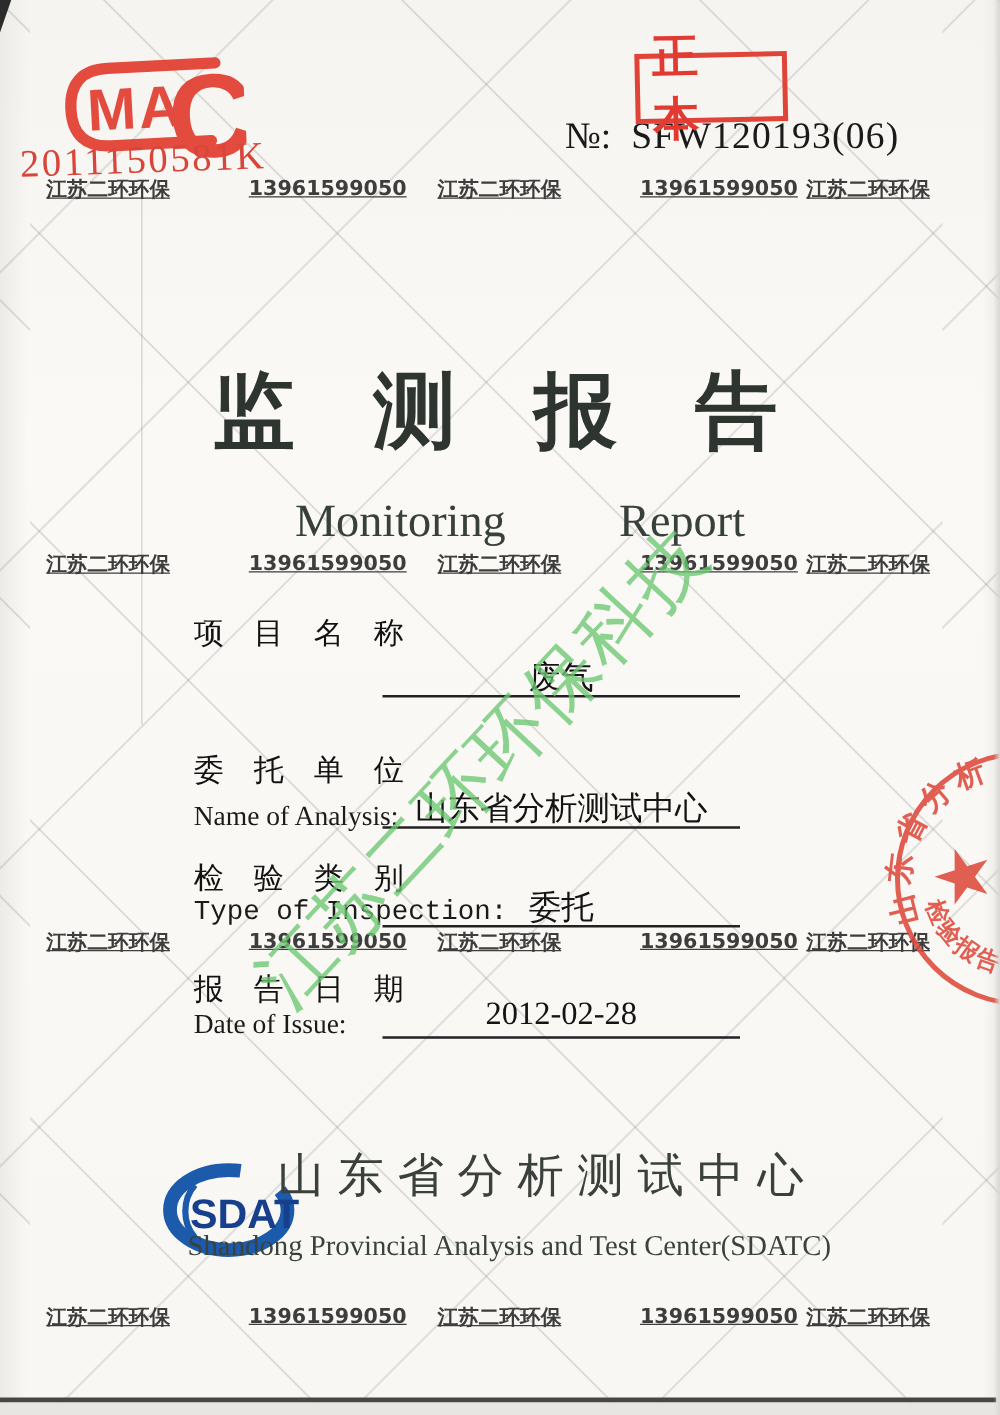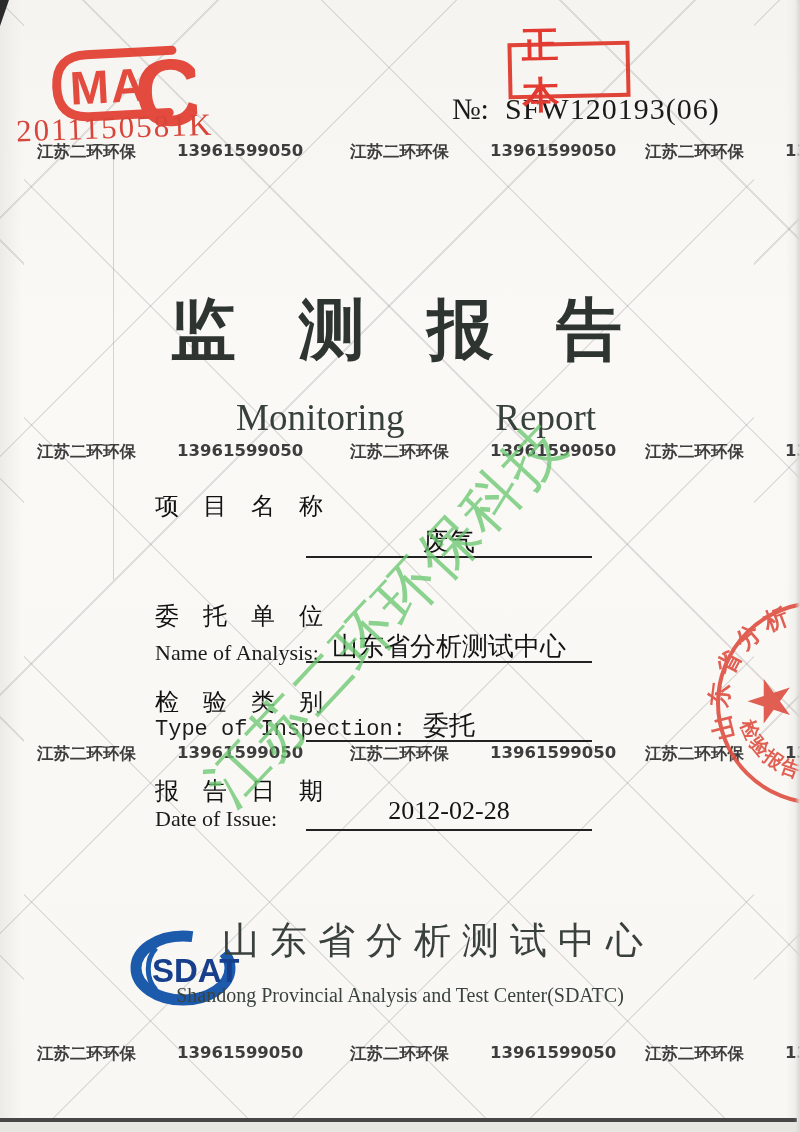--- a/index.html
+++ b/index.html
@@ -40,21 +40,21 @@
   }
   .doc-number{
     position:absolute; left:452px; top:92px; z-index:4; display:flex; gap:16px; align-items:baseline;
     font-size:30px; color:#1a1a1a; white-space:nowrap;
   }
   .doc-number .num{letter-spacing:1px;}
 
   
   .wm-row{position:absolute; left:0; width:100%; height:22px; z-index:2;
     font-family:"DejaVu Sans","Liberation Sans",sans-serif; font-weight:bold; font-size:16.5px; color:#3d3d3d;}
-  .wm-pair{position:absolute; top:0; display:flex; gap:41px; white-space:nowrap;}
+  .wm-pair{position:absolute; top:0; display:flex; gap:63px; white-space:nowrap;text-decoration:underline;}
   .wm-p1{left:37px;} .wm-p2{left:350px;} .wm-p3{left:645px;}
 
   
   .green-wm{
     position:absolute; left:188px; top:768px; z-index:4; transform-origin:0 0; transform:rotate(-47deg);
     font-family:"DejaVu Sans",sans-serif; font-size:60px; letter-spacing:2px;
     color:rgba(106,198,112,.78); white-space:nowrap; pointer-events:none;
   }
 
   
@@ -75,21 +75,21 @@
   .f-label-en{position:absolute; left:155px; font-size:22px; color:#1b1b1b; white-space:nowrap; z-index:3;}
   .f-line{position:absolute; left:306px; width:286px; border-bottom:2px solid #222; z-index:3;}
   .f-value{position:absolute; left:306px; width:286px; text-align:center; font-size:26px; color:#141414; z-index:3; white-space:nowrap;}
 
   
   .seal{position:absolute; left:695px; top:585px; z-index:5; opacity:.88;}
 
   
   .sdat-logo{position:absolute; left:130px; top:930px; z-index:3;}
   .org-cn{position:absolute; left:222px; top:916px; z-index:3; font-size:37px; color:#3a403c; letter-spacing:11px; white-space:nowrap;}
-  .org-en{position:absolute; left:150px; top:984px; width:500px; text-align:center; z-index:3; font-size:20px; color:#39423d; white-space:nowrap;}
+  .org-en{position:absolute; left:150px; top:984px; width:500px; text-align:center; z-index:3; font-size:23px; color:#39423d; white-space:nowrap;}
 </style>
 </head>
 <body>
 
 <div id="page">
 
   <div class="crease-overlay"></div>
   <div class="vert-crease"></div>
   <div class="corner-mark"></div>
 

